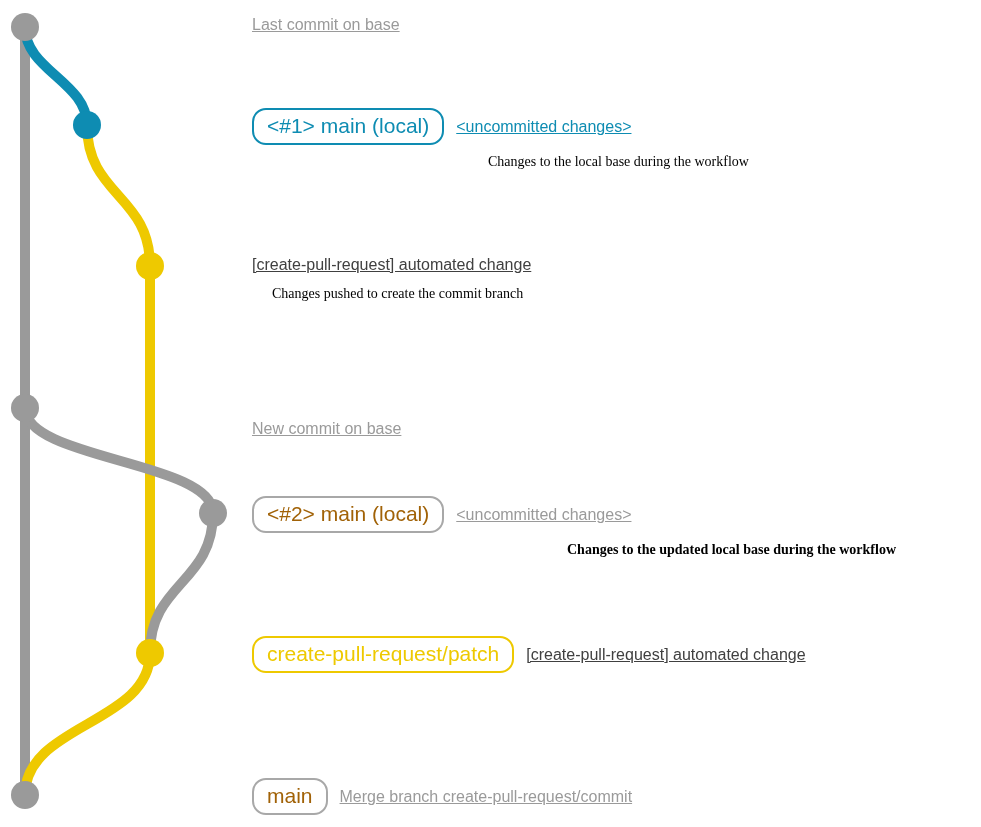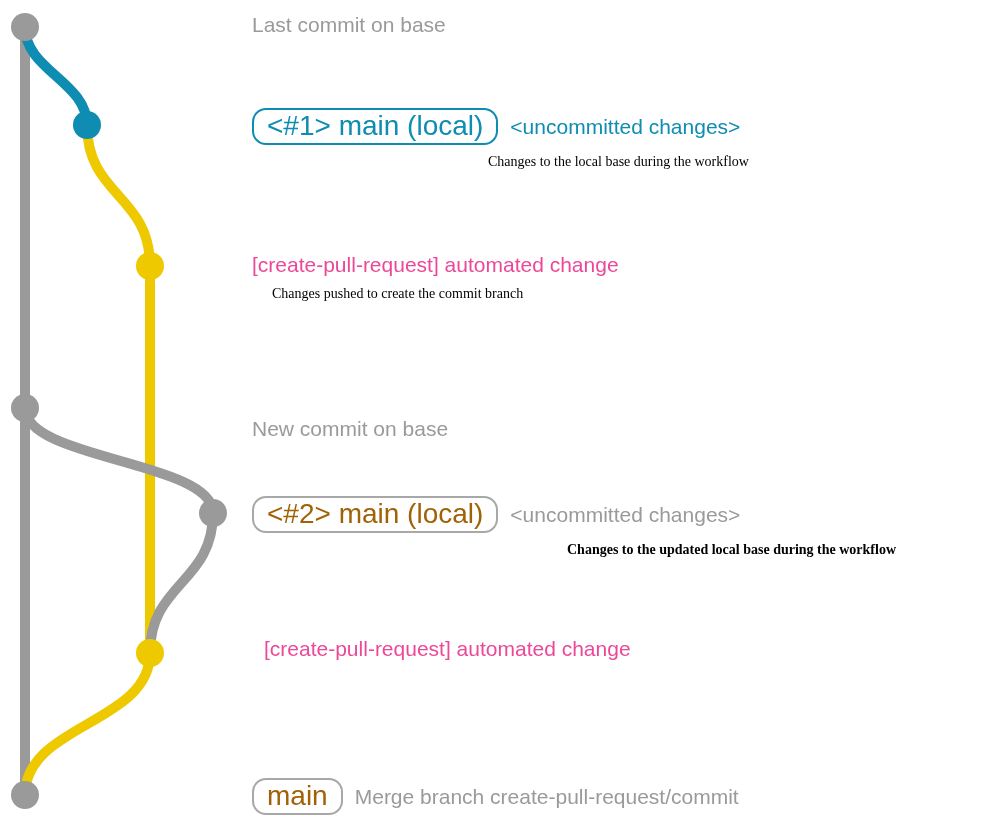--- a/index.html
+++ b/index.html
@@ -39,38 +39,39 @@
   .row-head {
     display: flex;
     align-items: center;
     white-space: nowrap;
   }
   .pill {
     display: inline-block;
     border: 2px solid #9a9a9a;
     border-radius: 14px;
     padding: 3px 13px 5px 13px;
-    font-size: 28px;
+    font-size: 21px;
     line-height: 25px;
     color: #9a9a9a;
     background: #ffffff;
     white-space: nowrap;
   }
   .pill.blue  { border-color: #0e8cb2; color: #0e8cb2; }
   .pill.yellow{ border-color: #eec900; color: #eec900; }
   .pill.gray  { border-color: #a8a8a8; color: #a16207; }
 
   .subject {
-    font-size: 21px;
+    font-size: 16px;
     line-height: 25px;
     white-space: nowrap;
     margin-left: 12px;
+    text-decoration: underline;
   }
   .subject.blue   { color: #0e8cb2; }
-  .subject.yellow { color: #ec4899; }
+  .subject.yellow { color: #404040; }
   .subject.gray   { color: #9a9a9a; }
   .subject.nopill { margin-left: 0; }
 
   .note {
     font-family: "Liberation Serif", serif;
     font-size: 14px;
     line-height: 22px;
     color: #000000;
     white-space: nowrap;
     margin-top: 6px;
@@ -142,20 +143,21 @@
     <div class="row" style="top:496px;">
       <div class="row-head">
         <span class="pill gray">&lt;#2&gt; main (local)</span>
         <span class="subject gray">&lt;uncommitted changes&gt;</span>
       </div>
       <div class="note i3">Changes to the updated local base during the workflow</div>
     </div>
 
     <div class="row" style="top:636px;">
       <div class="row-head">
+        <span class="pill yellow">create-pull-request/patch</span>
         <span class="subject yellow">[create-pull-request] automated change</span>
       </div>
     </div>
 
     <div class="row" style="top:778px;">
       <div class="row-head">
         <span class="pill gray">main</span>
         <span class="subject gray">Merge branch create-pull-request/commit</span>
       </div>
     </div>

